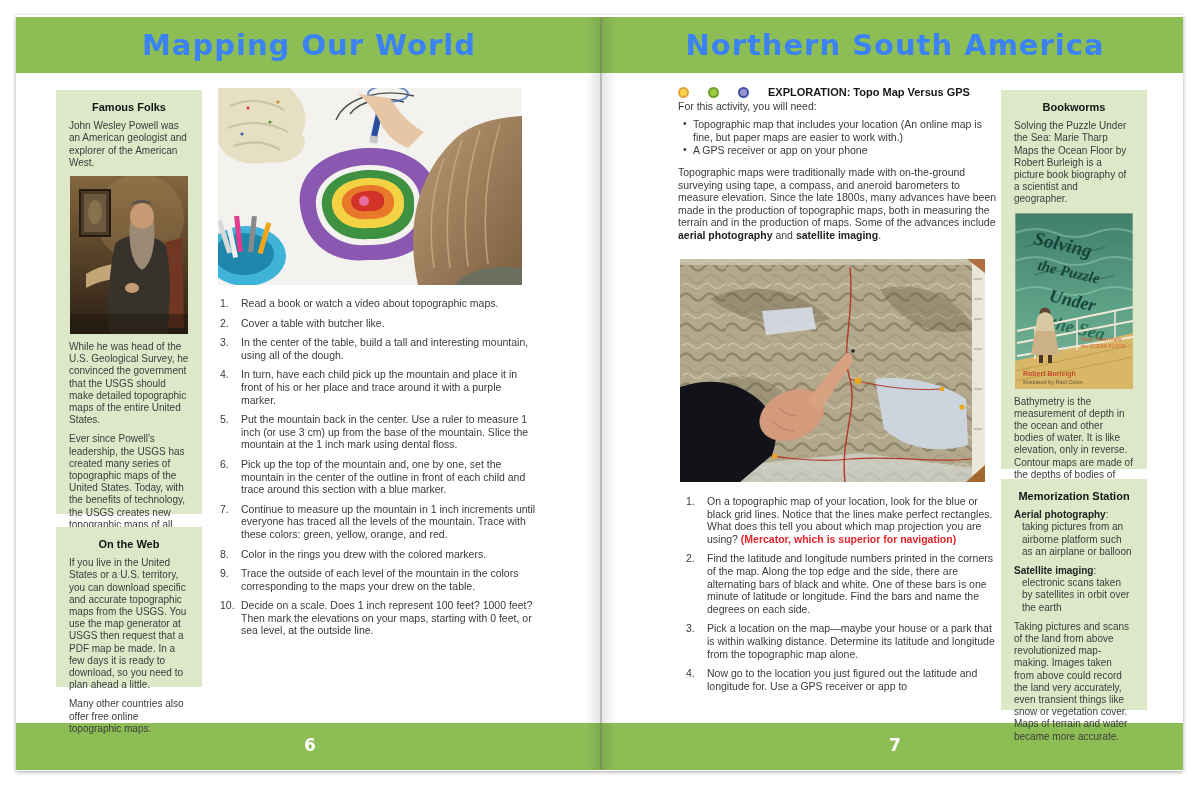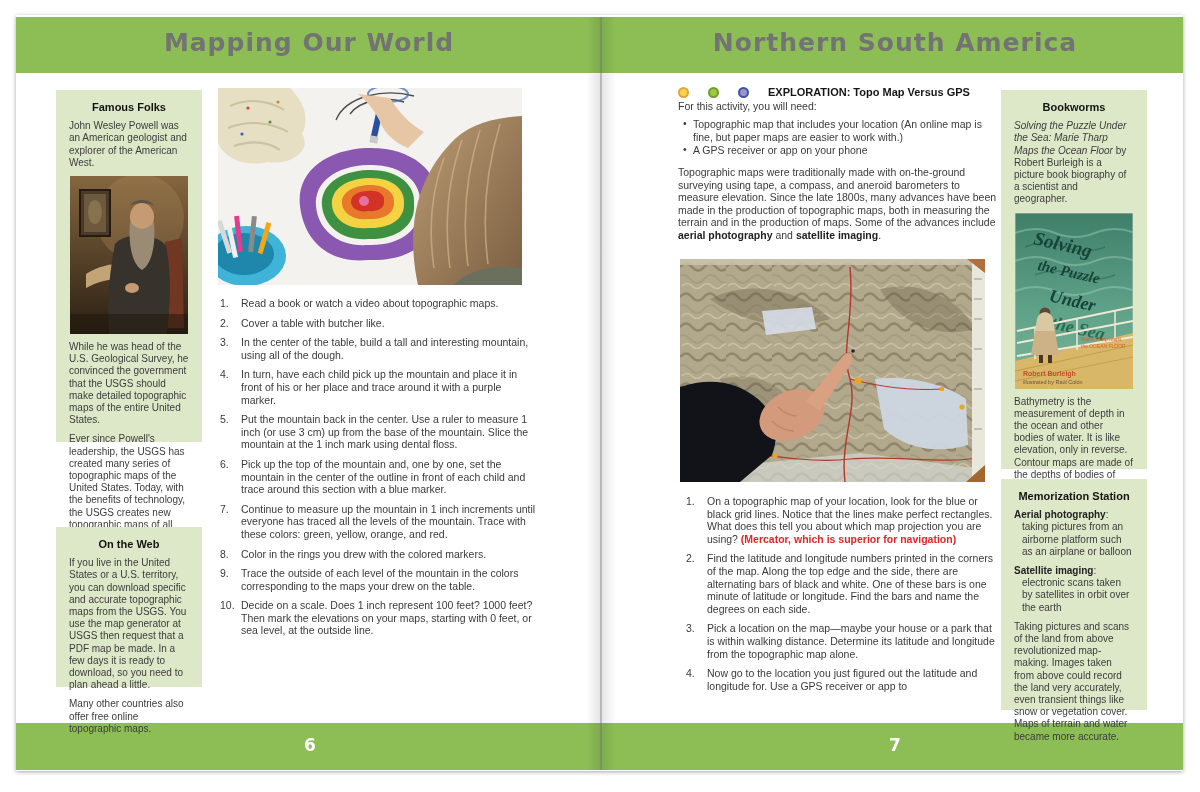--- a/index.html
+++ b/index.html
@@ -3,43 +3,43 @@
 <meta charset="utf-8">
 <style>
   html,body{margin:0;padding:0;background:#ffffff;}
   #canvas{position:relative;width:1200px;height:792px;background:#ffffff;overflow:hidden;
           font-family:"Liberation Sans",sans-serif;color:#3a3a3a;}
   #spread{position:absolute;left:16px;top:15px;width:1167px;height:756px;background:#ffffff;
           box-shadow:0 1px 4px rgba(0,0,0,.35);}
   .band{position:absolute;left:0;width:1167px;background:#8dbe56;}
   #band-top{top:2px;height:56px;}
   #band-bottom{top:708px;height:47px;}
-  .page-title{position:absolute;top:13px;width:420px;text-align:center;color:#737373;
-          font-size:25px;font-weight:bold;letter-spacing:1px;font-family:"DejaVu Sans",sans-serif;}
+  .page-title{position:absolute;top:13px;width:420px;text-align:center;color:#3b82f6;
+          font-size:29px;font-weight:bold;letter-spacing:1px;font-family:"DejaVu Sans",sans-serif;}
   #title-left{left:83px;}
   #title-right{left:669px;}
   .page-num{position:absolute;top:720px;width:30px;text-align:center;color:#ffffff;
           font-size:17px;font-weight:bold;font-family:"DejaVu Sans",sans-serif;}
   #pn-left{left:279px;}
   #pn-right{left:864px;}
   #gutter{position:absolute;left:584px;top:2px;width:2px;height:753px;background:rgba(100,100,100,.45);}
   .gutter-shade{position:absolute;top:2px;height:753px;width:14px;pointer-events:none;}
   #gsl{left:570px;background:linear-gradient(to right,rgba(0,0,0,0),rgba(0,0,0,.10));}
   #gsr{left:586px;background:linear-gradient(to left,rgba(0,0,0,0),rgba(0,0,0,.10));}
 
   .sidebar-box{position:absolute;width:146px;background:#dde8c8;padding:9px 13px;box-sizing:border-box;
           font-size:10px;line-height:12.2px;color:#3c3c3c;}
   .sidebar-box h3{font-size:11px;margin:2px 0 7px;text-align:center;color:#141414;}
   .sidebar-box p{margin:0 0 7px;}
-  #box-famous{left:40px;top:75px;height:352px;}
+  #box-famous{left:40px;top:75px;height:424px;}
   #box-web{left:40px;top:512px;height:160px;}
   #box-bookworms{left:985px;top:75px;height:379px;}
   #box-memo{left:985px;top:464px;height:231px;}
   .hang{padding-left:8px;text-indent:-8px;}
-  .it{font-style:italic;}
+  .it{}
   .b{font-weight:bold;color:#222;}
 
   .photo{position:absolute;display:block;}
   #photo-drawing{left:202px;top:73px;}
   #photo-map{left:664px;top:244px;}
   .inset-img{display:block;margin:1px auto 7px;}
 
   .steps{position:absolute;width:318px;font-size:10.5px;line-height:12.6px;counter-reset:step;color:#3a3a3a;}
   #steps-left{left:202px;top:282px;}
   #steps-right{left:664px;top:476px;}

